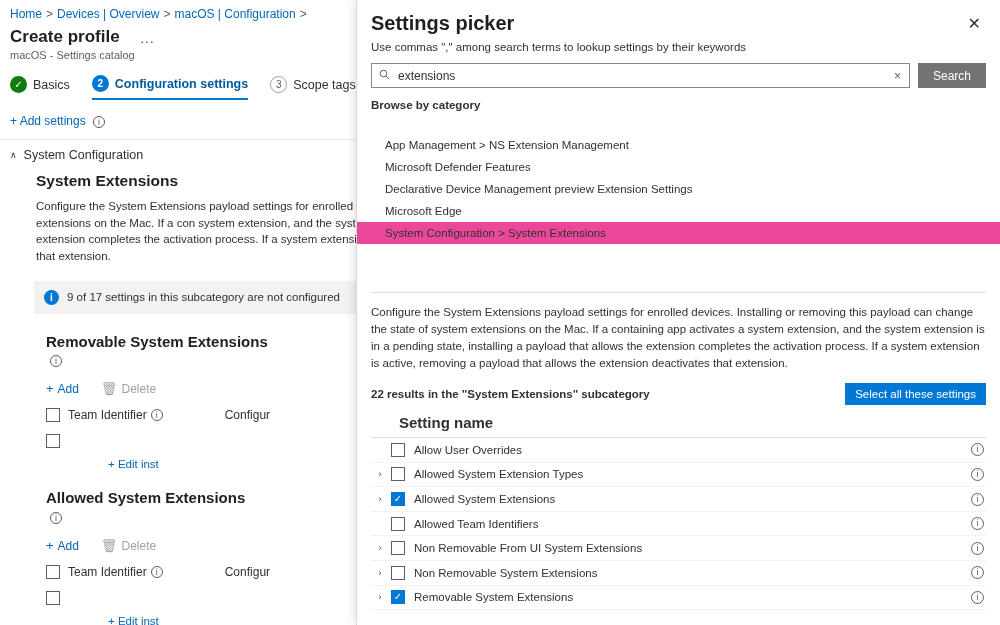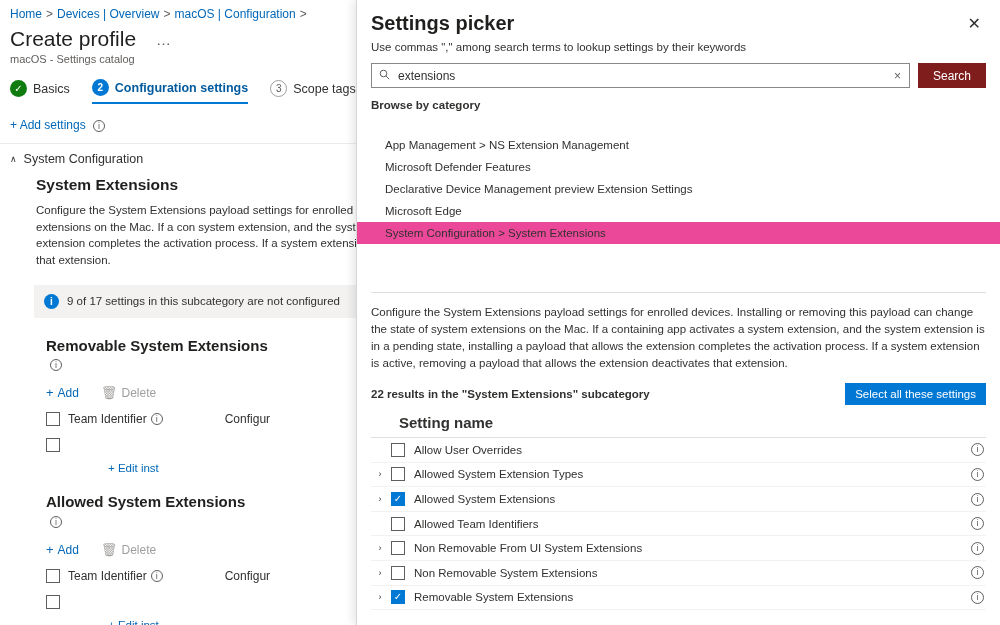--- a/index.html
+++ b/index.html
@@ -23,21 +23,21 @@
     overflow: hidden;
   }
   .breadcrumb {
     padding: 7px 10px 0 10px;
     font-size: 12px;
     white-space: nowrap;
   }
   .breadcrumb a { color: #0067b8; text-decoration: none; }
   .breadcrumb .sep { color: #605e5c; margin: 0 4px; }
   .title-row { display: flex; align-items: center; padding: 6px 10px 0 10px; }
-  .page-title { font-size: 21px; font-weight: 400; color: #201f1e; }
+  .page-title { font-size: 17px; font-weight: 700; color: #201f1e; }
   .ellipsis-btn {
     margin-left: 14px; color: #605e5c; font-size: 15px;
     padding: 0 6px; cursor: default; letter-spacing: 1px;
   }
   .subtitle { padding: 2px 10px 0 10px; font-size: 11px; color: #605e5c; }
 
   
   .steps {
     display: flex; align-items: center;
     padding: 14px 10px 0 10px;
@@ -161,21 +161,21 @@
     background: #fff;
   }
   .search-box .mag { margin: 0 6px 0 7px; color: #605e5c; font-size: 11px; }
   .search-box input {
     flex: 1; border: none; outline: none;
     font-family: "Liberation Sans", sans-serif;
     font-size: 12px; color: #323130; background: transparent;
   }
   .search-box .clear { color: #605e5c; font-size: 12px; padding: 0 8px; }
   .search-btn {
-    background: #7f1d1d; color: #fff; border: none;
+    background: #737373; color: #fff; border: none;
     height: 25px; min-width: 68px;
     font-family: "Liberation Sans", sans-serif;
     font-size: 12px;
   }
   .browse-label {
     padding: 11px 14px 0 14px;
     font-size: 11.5px; font-weight: 600; color: #323130;
   }
   .cat-list { margin-top: 23px; }
   .cat-item {

